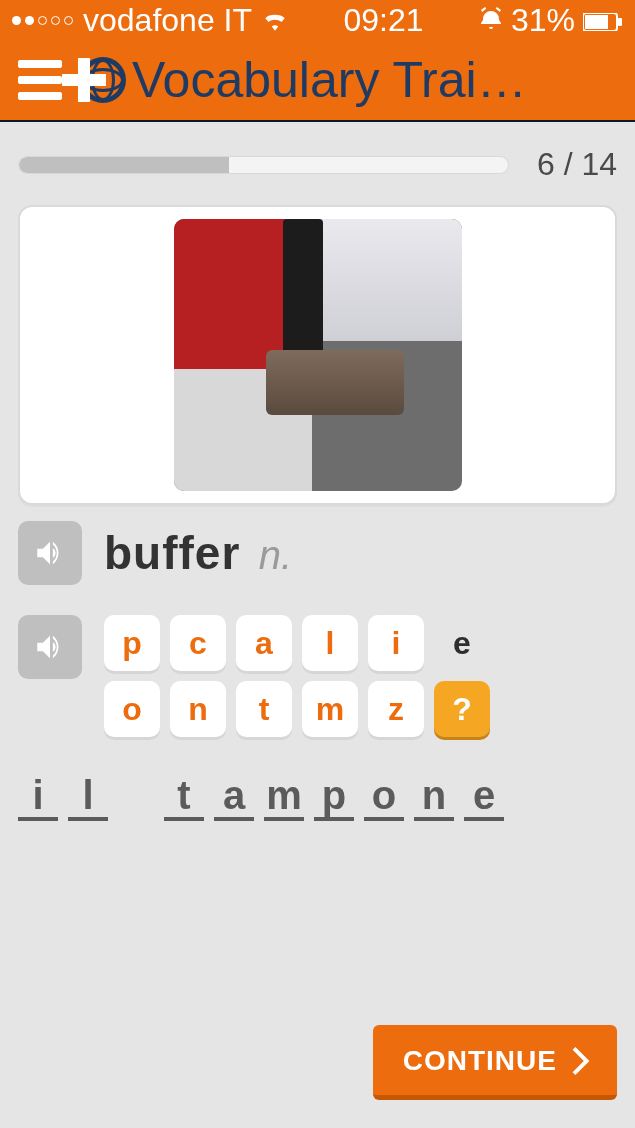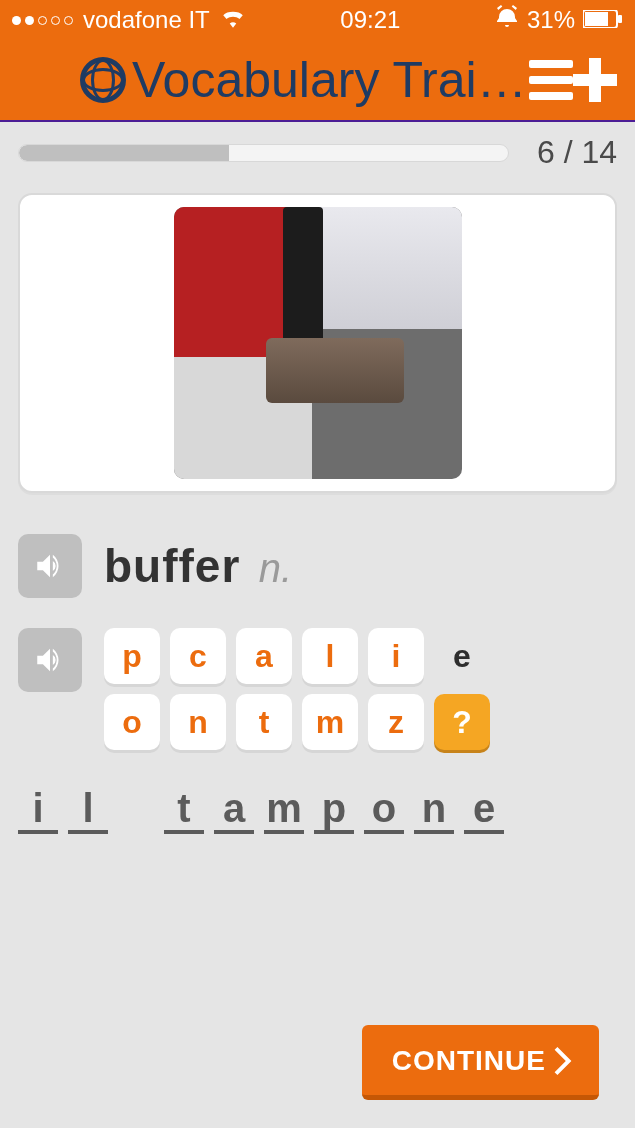--- a/index.html
+++ b/index.html
@@ -1,31 +1,31 @@
 <!DOCTYPE html>
 <html><head>
   <meta charset="utf-8">
   <style>
     * { margin:0; padding:0; box-sizing:border-box; font-family:-apple-system, Helvetica Neue, Arial, sans-serif; }
     html, body { width:635px; height:1128px; background:#e5e5e5; overflow:hidden; }
 
     .status-bar {
       height:40px; background:#ec6c0e; color:#fff;
       display:flex; align-items:center; justify-content:space-between;
-      padding:0 12px; font-size:24px; font-weight:500;
+      padding:0 12px; font-size:32px; font-weight:500;
     }
     .status-left  { display:flex; align-items:center; gap:10px; }
     .status-right { display:flex; align-items:center; gap:8px; }
     .dots { display:flex; gap:4px; align-items:center; }
     .dot  { width:9px; height:9px; border-radius:50%; background:#fff; }
     .dot.empty { background:transparent; border:1.5px solid #fff; }
 
     .app-header {
-      height:82px; background:#ec6c0e; border-bottom:2px solid #4c1d95;
-      display:flex; align-items:center; justify-content:flex-end;
+      height:82px; background:#ec6c0e; border-bottom:2px solid #0f172a;
+      display:flex; align-items:center; justify-content:flex-start;
       padding:0 18px; position:relative;
     }
     .ham { display:flex; flex-direction:column; gap:8px; }
     .ham span { width:44px; height:8px; background:#fff; border-radius:2px; }
     .title-wrap { position:absolute; left:80px; right:80px; display:flex; align-items:center; gap:6px; overflow:hidden; }
     .logo {
       width:46px; height:46px; border:5px solid #1f3b63; border-radius:50%;
       position:relative; flex:0 0 auto;
     }
     .logo::before, .logo::after {
@@ -33,21 +33,21 @@
       border:3px solid #1f3b63; border-radius:50%;
     }
     .logo::before { width:36px; height:18px; transform:translate(-50%,-50%); }
     .logo::after  { width:18px; height:36px; transform:translate(-50%,-50%); }
     .app-title { color:#1f3b63; font-size:50px; font-weight:400; white-space:nowrap; }
     .plus { position:relative; width:44px; height:44px; }
     .plus::before, .plus::after { content:""; position:absolute; background:#fff; }
     .plus::before { left:50%; top:0; width:12px; height:44px; transform:translateX(-50%); }
     .plus::after  { top:50%; left:0; height:12px; width:44px; transform:translateY(-50%); }
 
-    .content { padding:12px 18px; }
+    .content { padding:24px 18px; }
 
     .progress-row { display:flex; align-items:center; gap:28px; margin-bottom:22px; }
     .progress-track {
       flex:1; height:18px; background:#f4f4f4;
       border:1px solid #d8d8d8; border-radius:10px; overflow:hidden;
     }
     .progress-fill {
       height:100%; width:42.85%; background:#bfbfbf; border-radius:10px 0 0 10px;
     }
     .progress-text { font-size:32px; color:#4a4a4a; font-weight:500; }
@@ -66,21 +66,21 @@
     .image-ph .white { position:absolute; left:0; top:55%; width:48%; height:45%; background:#d8d8d8; }
     .image-ph .coupler{
       position:absolute; left:32%; top:48%; width:48%; height:24%;
       background:linear-gradient(#7f6b5c,#5a4a3e); border-radius:6px;
     }
     .image-ph .post  {
       position:absolute; left:38%; top:0; width:14%; height:58%;
       background:#1c1c1c; border-radius:4px;
     }
 
-    .word-row { display:flex; align-items:center; gap:22px; margin-top:41px; }
+    .word-row { display:flex; align-items:center; gap:22px; margin-top:16px; }
     .speaker-btn {
       width:64px; height:64px; background:#bfbfbf; border-radius:10px;
       display:flex; align-items:center; justify-content:center; flex:0 0 auto;
     }
     .speaker-btn svg { width:34px; height:34px; fill:#fff; }
     .headword { font-size:46px; font-weight:800; color:#333; letter-spacing:1px; }
     .pos { font-size:40px; font-style:italic; color:#9a9a9a; margin-left:14px; }
 
     .tiles-area { display:flex; gap:22px; align-items:flex-start; margin-top:30px; }
     .tiles { display:flex; flex-wrap:wrap; gap:10px; width:392px; }
@@ -96,25 +96,25 @@
       display:flex; gap:10px; margin-top:38px;
       font-size:40px; font-weight:700; color:#5b5b5b;
     }
     .slot {
       width:40px; text-align:center; border-bottom:4px solid #5b5b5b;
       line-height:1; padding-bottom:2px;
     }
     .gap { width:36px; border:none; }
 
     .continue-btn {
-      position:absolute; right:36px; bottom:28px;
+      position:absolute; right:18px; bottom:28px;
       background:#ec6c0e; color:#fff; border:none; border-bottom:5px solid #c55705;
       border-radius:6px; padding:20px 26px 18px 30px;
       font-size:28px; font-weight:800; letter-spacing:1px;
-      display:flex; align-items:center; gap:7px;
+      display:flex; align-items:center; gap:14px;
     }
     .continue-btn svg { width:20px; height:28px; fill:#fff; }
   </style>
 </head>
 <body>
 
 <div class="status-bar">
   <div class="status-left">
     <span class="dots">
       <span class="dot"></span>

